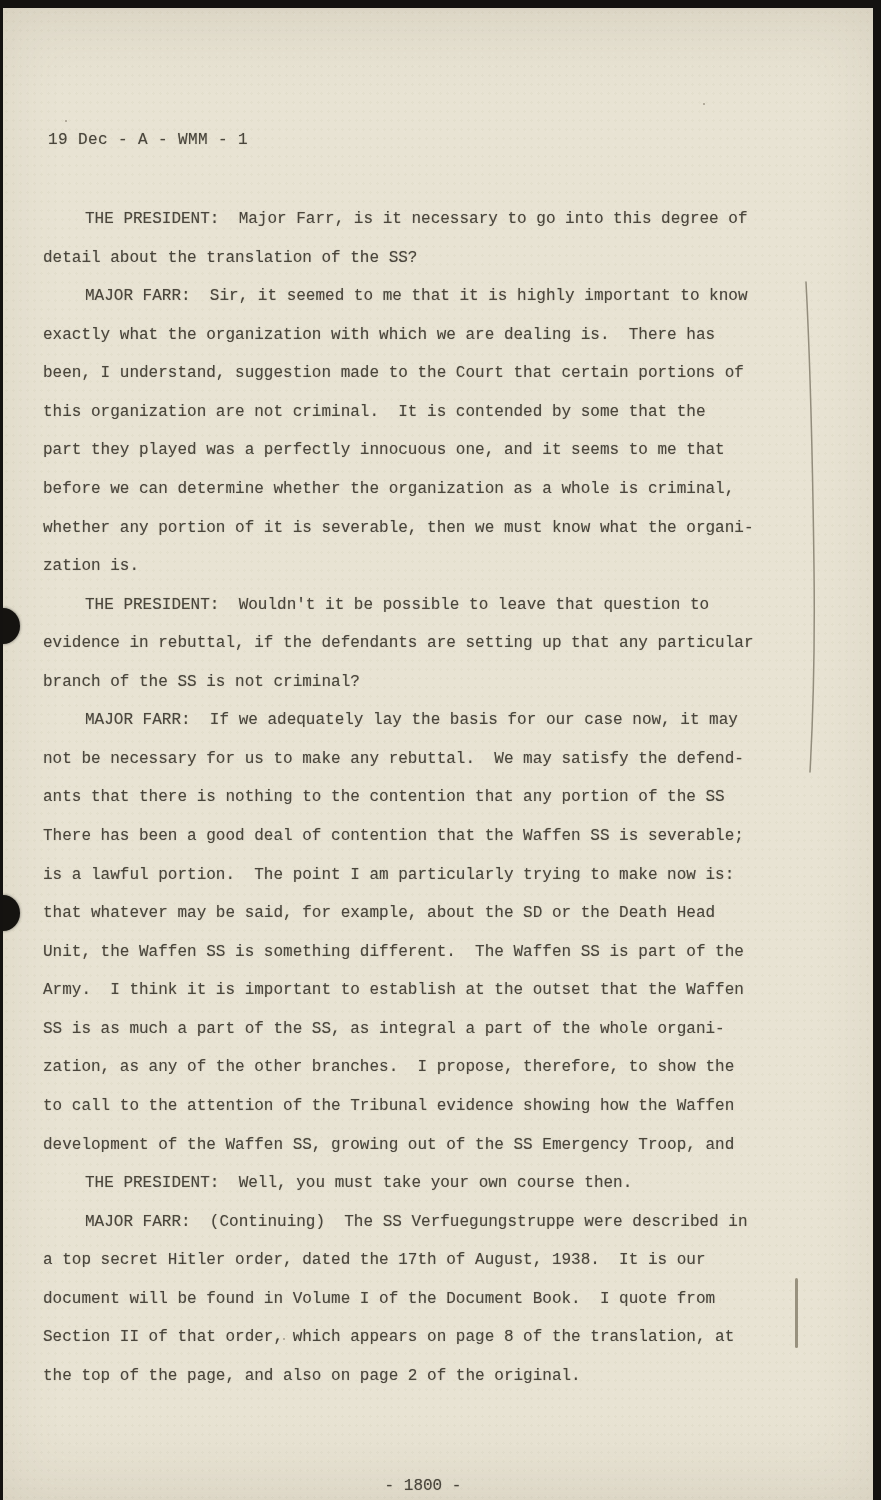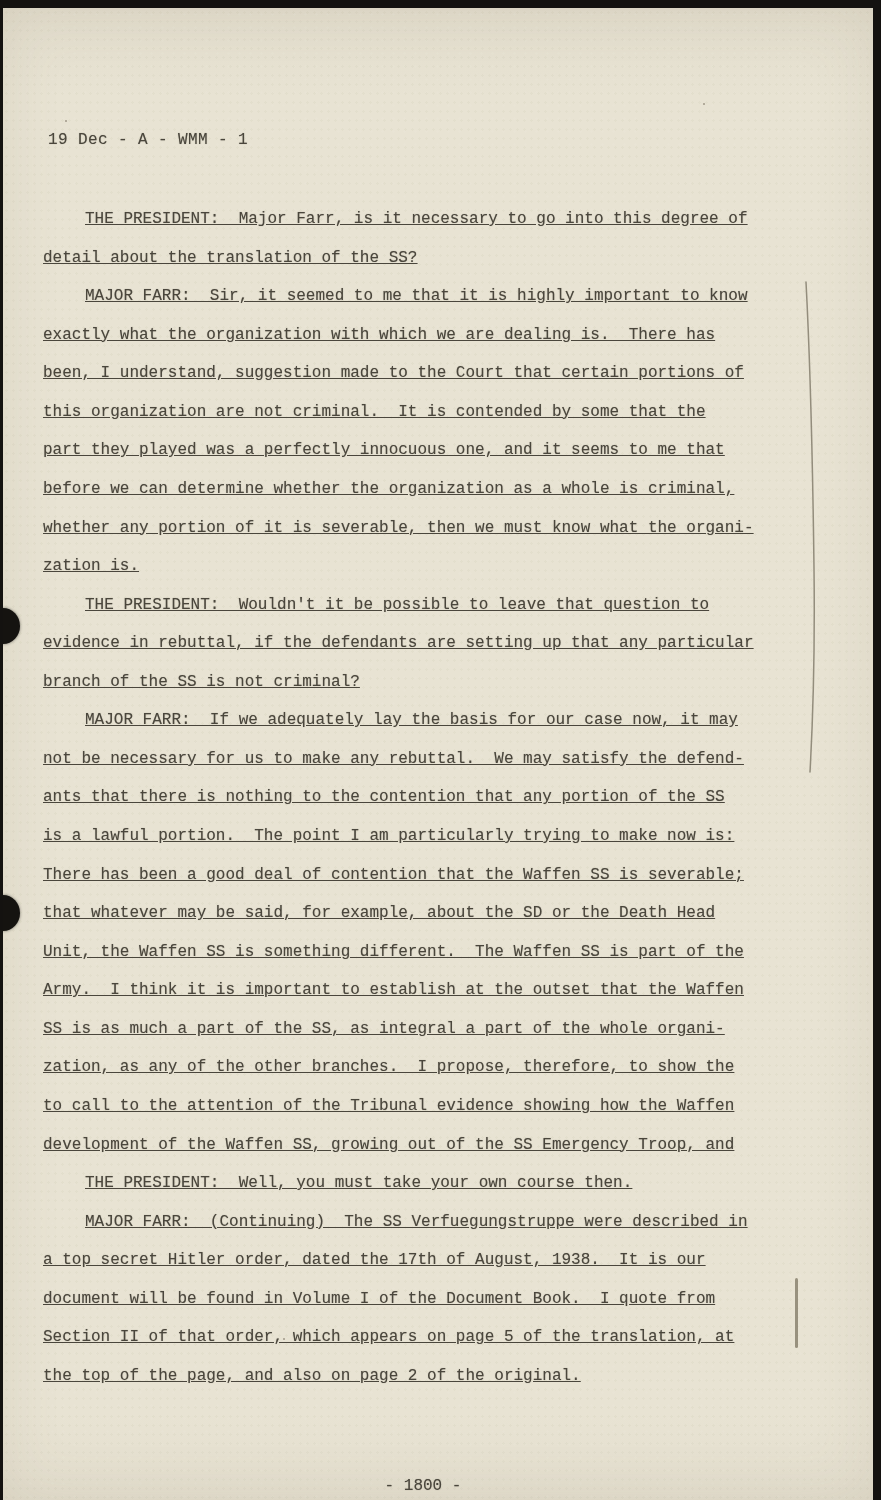--- a/index.html
+++ b/index.html
@@ -22,21 +22,20 @@
   .page-header{
     position:absolute;left:45px;top:113px;
     font-size:16px;line-height:38.5px;white-space:pre;
     color:#4a463c;text-shadow:0 0 1px rgba(74,70,60,0.45);
     letter-spacing:0.4px;
   }
   .transcript-body{
     position:absolute;left:40px;top:192px;width:760px;
     font-size:16px;color:#4a463c;
     text-shadow:0 0 1px rgba(74,70,60,0.42);
-    text-decoration:underline;
   }
   .transcript-body .line{
     height:38.57px;line-height:38.57px;white-space:pre;
   }
   .transcript-body .line.first{padding-left:42px;}
   .page-footer{
     position:absolute;left:40px;top:1459px;width:760px;
     font-size:16px;line-height:38.5px;text-align:center;white-space:pre;
     color:#4a463c;text-shadow:0 0 1px rgba(74,70,60,0.45);
   }
@@ -81,38 +80,38 @@
       </div>
       <div class="para">
         <div class="line first">THE PRESIDENT:  Wouldn't it be possible to leave that question to</div>
         <div class="line">evidence in rebuttal, if the defendants are setting up that any particular</div>
         <div class="line">branch of the SS is not criminal?</div>
       </div>
       <div class="para">
         <div class="line first">MAJOR FARR:  If we adequately lay the basis for our case now, it may</div>
         <div class="line">not be necessary for us to make any rebuttal.  We may satisfy the defend-</div>
         <div class="line">ants that there is nothing to the contention that any portion of the SS</div>
+        <div class="line">There has been a good deal of contention that the Waffen SS is severable;</div>
         <div class="line">is a lawful portion.  The point I am particularly trying to make now is:</div>
-        <div class="line">There has been a good deal of contention that the Waffen SS is severable;</div>
         <div class="line">that whatever may be said, for example, about the SD or the Death Head</div>
         <div class="line">Unit, the Waffen SS is something different.  The Waffen SS is part of the</div>
         <div class="line">Army.  I think it is important to establish at the outset that the Waffen</div>
         <div class="line">SS is as much a part of the SS, as integral a part of the whole organi-</div>
         <div class="line">zation, as any of the other branches.  I propose, therefore, to show the</div>
         <div class="line">to call to the attention of the Tribunal evidence showing how the Waffen</div>
         <div class="line">development of the Waffen SS, growing out of the SS Emergency Troop, and</div>
       </div>
       <div class="para">
         <div class="line first">THE PRESIDENT:  Well, you must take your own course then.</div>
       </div>
       <div class="para">
         <div class="line first">MAJOR FARR:  (Continuing)  The SS Verfuegungstruppe were described in</div>
         <div class="line">a top secret Hitler order, dated the 17th of August, 1938.  It is our</div>
         <div class="line">document will be found in Volume I of the Document Book.  I quote from</div>
-        <div class="line">Section II of that order, which appears on page 5 of the translation, at</div>
+        <div class="line">Section II of that order, which appears on page 8 of the translation, at</div>
         <div class="line">the top of the page, and also on page 2 of the original.</div>
       </div>
     </div>
 
   <div class="page-footer" style="color: rgb(74, 70, 60);">- 1800 -</div>
 
   <div class="hole hole-top"></div>
   <div class="hole hole-bottom"></div>
 
   <svg class="scratch-svg" width="40" height="520" viewBox="0 0 40 520">

